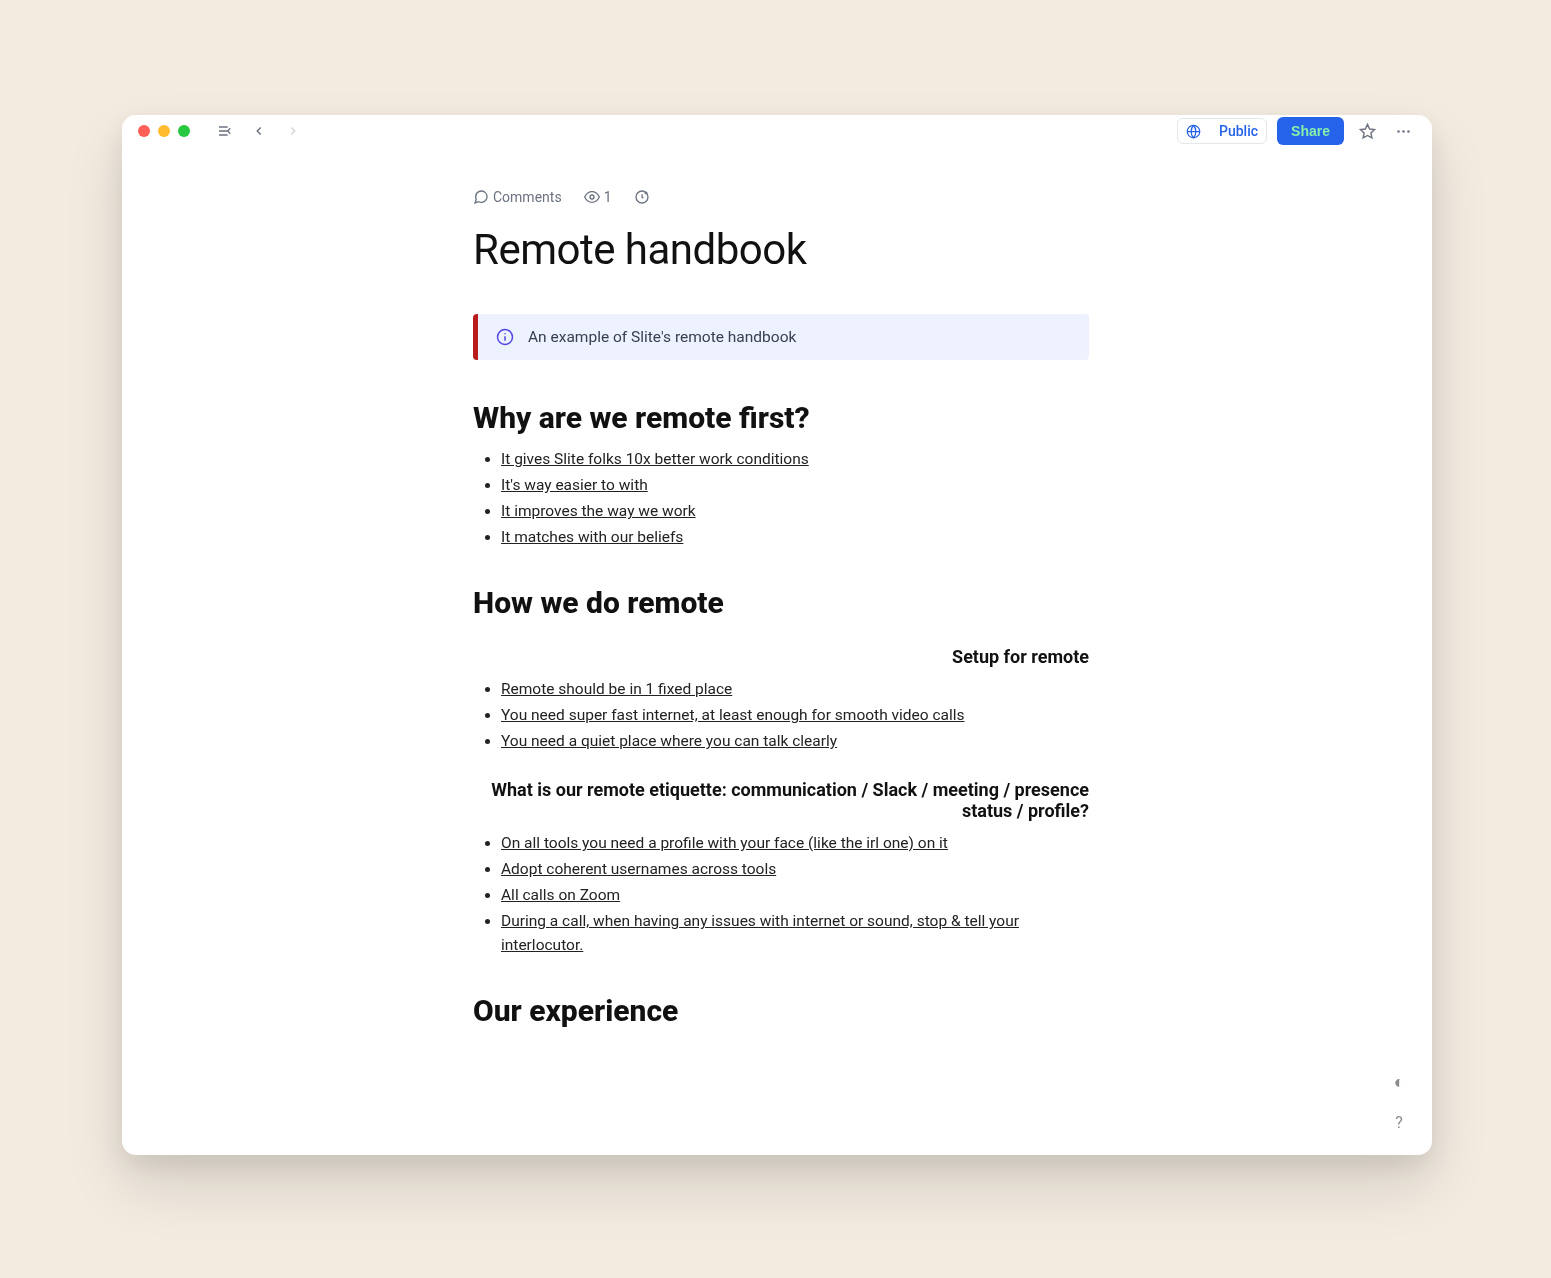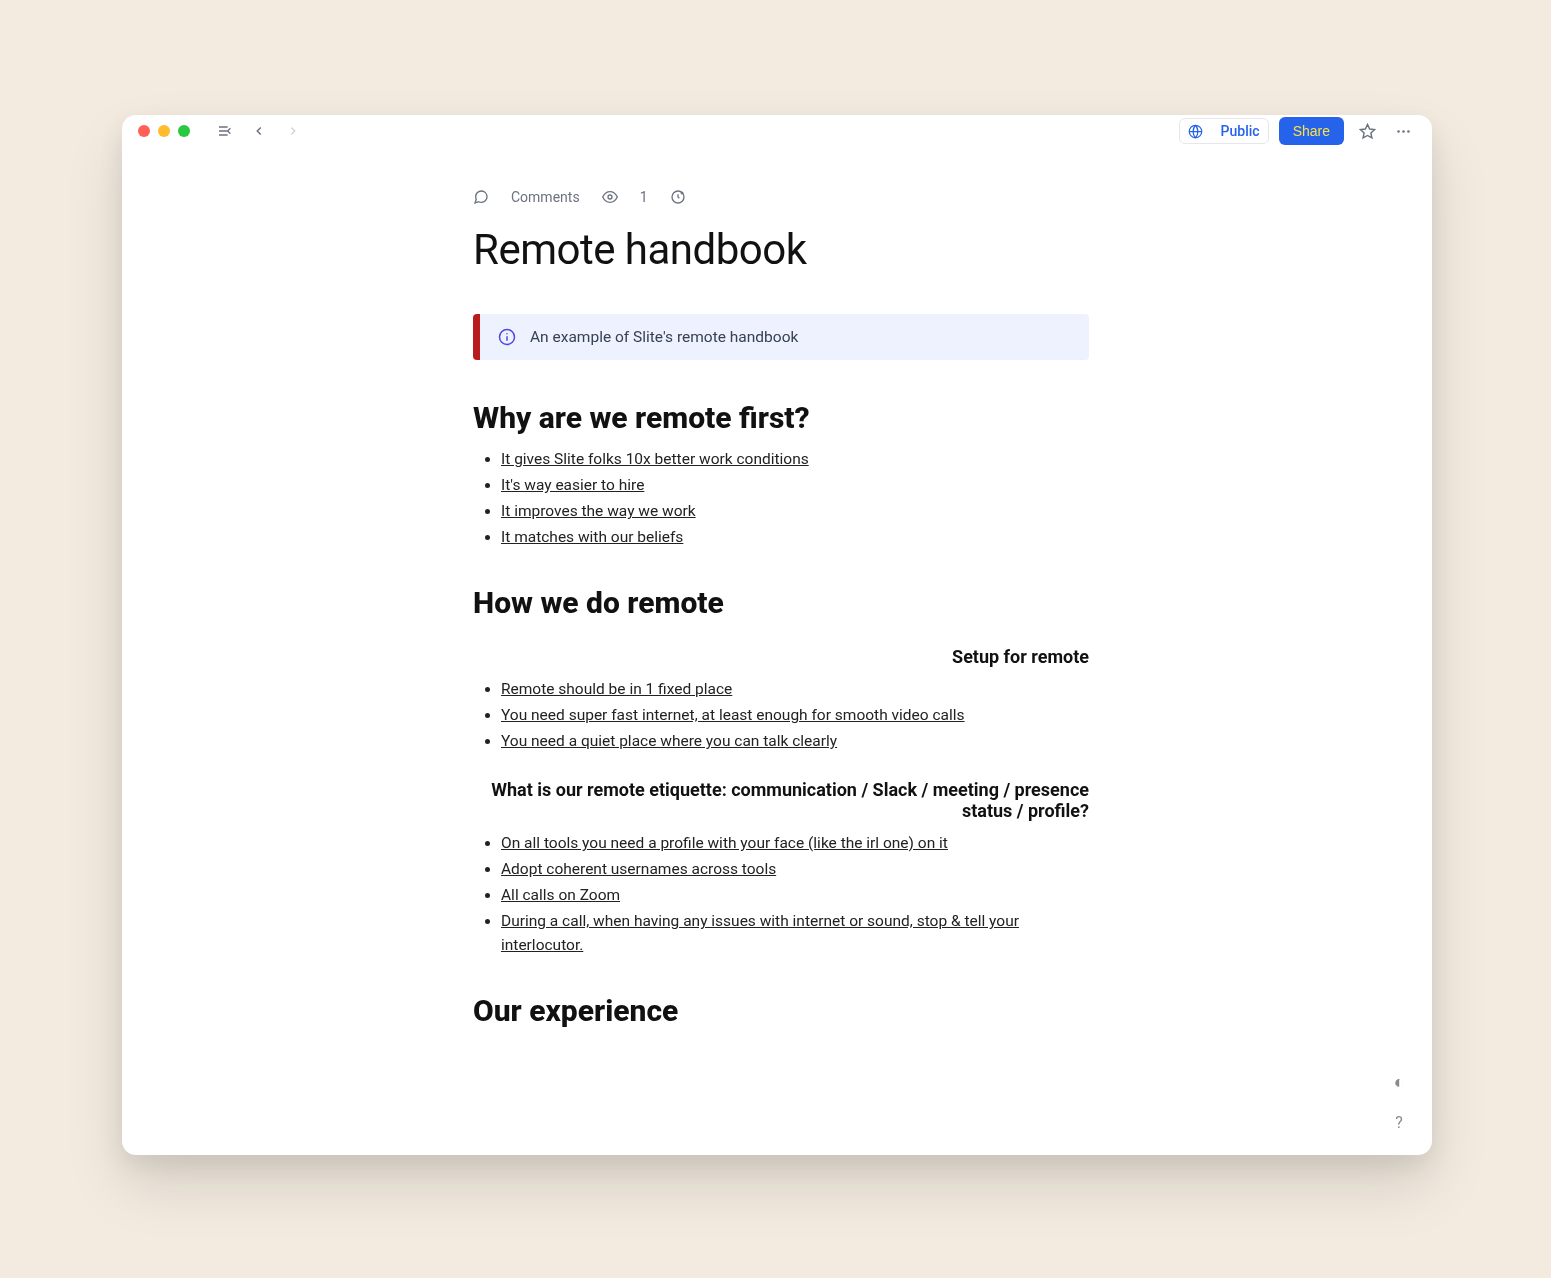--- a/index.html
+++ b/index.html
@@ -48,47 +48,47 @@
     color: #6b7280; cursor: pointer;
   }
   .titlebar-right { display: flex; align-items: center; gap: 10px; }
   .public-badge {
     display: flex; align-items: center; gap: 18px;
     color: #2563eb; font-size: 14px; font-weight: 500;
     padding: 4px 8px; border-radius: 6px; cursor: pointer;
     border: 1px solid #e5e7eb;
   }
   .share-btn {
-    background: #2563eb; color: #fde047; font-size: 14px; font-weight: 400;
+    background: #2563eb; color: #86efac; font-size: 14px; font-weight: 700;
     padding: 6px 14px; border-radius: 6px; cursor: pointer; border: none;
   }
   .content-wrap {
     flex: 1;
     overflow: hidden;
     position: relative;
   }
   .doc {
     width: 616px;
     margin-left: 351px;
     padding-top: 42px;
     color: #1a1a1a;
   }
   .meta-row {
     display: flex; align-items: center; gap: 22px;
     color: #6b7280; font-size: 14px;
     margin-bottom: 20px;
   }
-  .meta-item { display: flex; align-items: center; gap: 22px; cursor: pointer; }
+  .meta-item { display: flex; align-items: center; gap: 4px; cursor: pointer; }
   .page-title {
     font-size: 42px; font-weight: 400; letter-spacing: -0.5px;
     margin-bottom: 40px; color: #111;
   }
   .callout {
     background: #eef2ff;
-    border-left: 7px solid #b91c1c;
+    border-left: 5px solid #b91c1c;
     border-radius: 4px;
     padding: 14px 18px;
     display: flex; align-items: center; gap: 14px;
     color: #374151; font-size: 15.5px;
     margin-bottom: 40px;
   }
   .callout .info-icon { color: #4f46e5; flex-shrink: 0; }
   h2.section {
     font-size: 30px; font-weight: 800; color: #111;
     margin-top: 36px; margin-bottom: 12px;
@@ -205,21 +205,21 @@
               <line x1="12" y1="11" x2="12" y2="17"></line>
               <circle cx="12" cy="7.5" r="1" fill="currentColor" stroke="none"></circle>
             </svg>
         </span>
         <span>An example of Slite's remote handbook</span>
       </div>
 
       <h2 class="section h2-first">Why are we remote first?</h2>
       <ul class="bullets">
         <li>It gives Slite folks 10x better work conditions</li>
-        <li>It's way easier to hire</li>
+        <li>It's way easier to with</li>
         <li>It improves the way we work</li>
         <li>It matches with our beliefs</li>
       </ul>
 
       <h2 class="section">How we do remote</h2>
 
       <h3 class="sub">Setup for remote</h3>
       <ul class="bullets">
         <li>Remote should be in 1 fixed place</li>
         <li>You need super fast internet, at least enough for smooth video calls</li>

